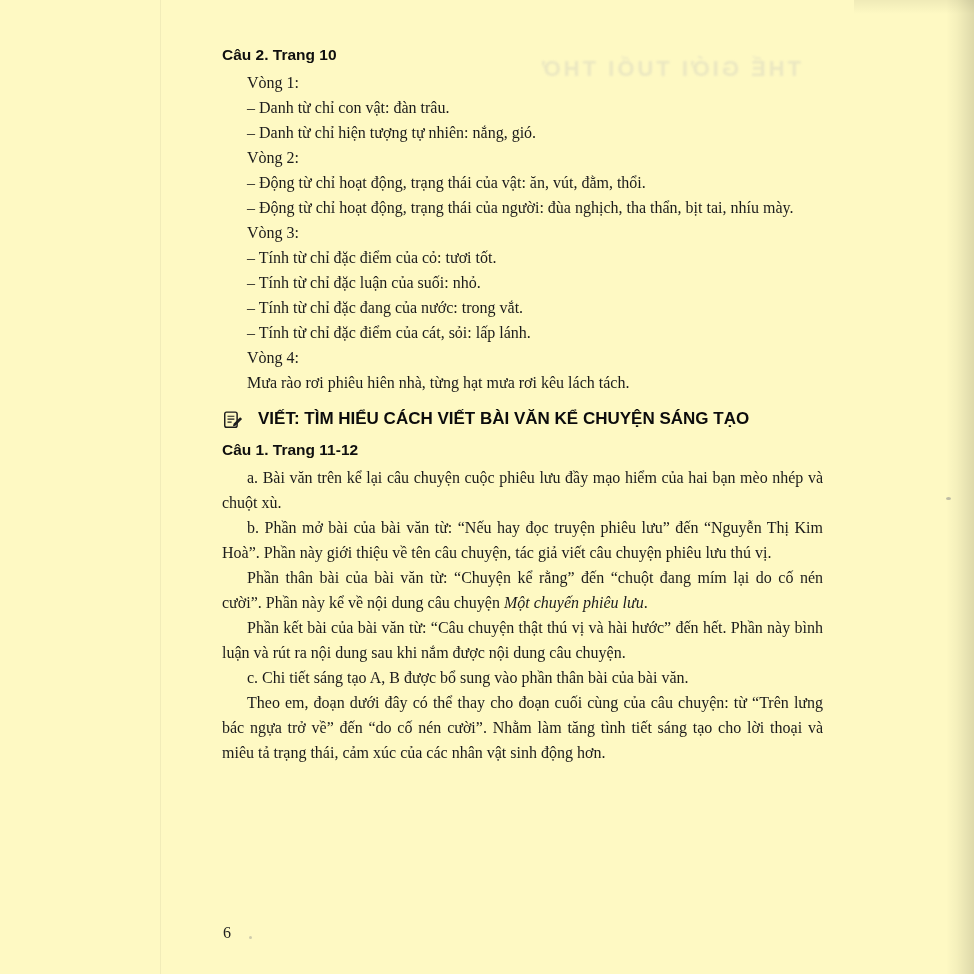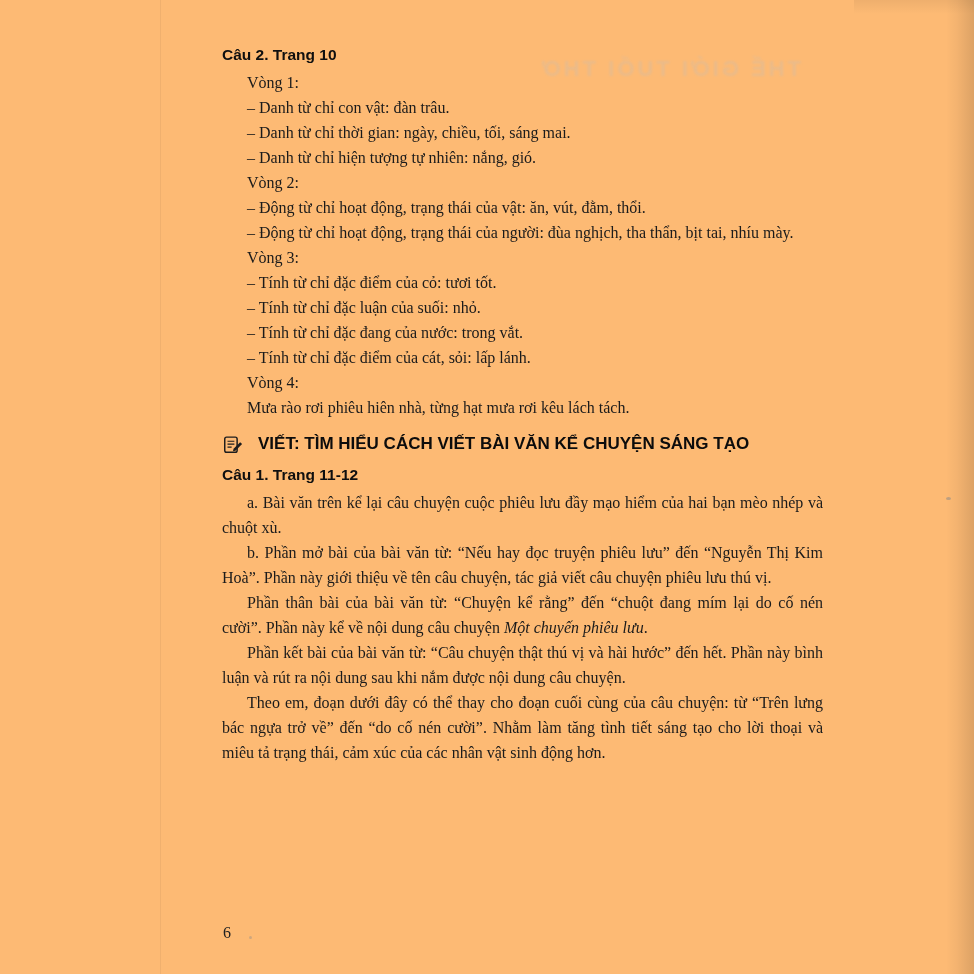--- a/index.html
+++ b/index.html
@@ -5,21 +5,21 @@
   html, body { margin:0; padding:0; }
   body {
     width:974px; height:974px;
     background:#ffffff;
     font-family:"Liberation Serif", serif;
     -webkit-font-smoothing:antialiased;
   }
   .page {
     position:relative;
     width:974px; height:974px;
-    background:#fdba74;
+    background:#fef9c3;
     overflow:hidden;
   }
   
   .edge-right {
     position:absolute; top:0; right:0; width:28px; height:100%;
     background:linear-gradient(to right, rgba(0,0,0,0) 0%, rgba(0,0,0,0.04) 40%, rgba(0,0,0,0.13) 100%);
     pointer-events:none;
   }
   .edge-top-right {
     position:absolute; top:0; right:0; width:120px; height:14px;
@@ -86,21 +86,20 @@
 <div class="page">
 
   <div class="bleed">THẾ GIỚI TUỔI THƠ</div>
 
   <div class="content">
 
     <h2 class="sub-h first">Câu 2. Trang 10</h2>
 
     <p class="para">Vòng 1:</p>
     <p class="para">– Danh từ chỉ con vật: đàn trâu.</p>
-    <p class="para">– Danh từ chỉ thời gian: ngày, chiều, tối, sáng mai.</p>
     <p class="para">– Danh từ chỉ hiện tượng tự nhiên: nắng, gió.</p>
     <p class="para">Vòng 2:</p>
     <p class="para">– Động từ chỉ hoạt động, trạng thái của vật: ăn, vút, đằm, thổi.</p>
     <p class="para">– Động từ chỉ hoạt động, trạng thái của người: đùa nghịch, tha thẩn, bịt tai, nhíu mày.</p>
     <p class="para">Vòng 3:</p>
     <p class="para">– Tính từ chỉ đặc điểm của cỏ: tươi tốt.</p>
     <p class="para">– Tính từ chỉ đặc luận của suối: nhỏ.</p>
     <p class="para">– Tính từ chỉ đặc đang của nước: trong vắt.</p>
     <p class="para">– Tính từ chỉ đặc điểm của cát, sỏi: lấp lánh.</p>
     <p class="para">Vòng 4:</p>
@@ -116,20 +115,21 @@
       </span>
       <span class="sec-title">VIẾT: TÌM HIỂU CÁCH VIẾT BÀI VĂN KỂ CHUYỆN SÁNG TẠO</span>
     </div>
 
     <h2 class="sub-h">Câu 1. Trang 11-12</h2>
 
     <p class="para">a. Bài văn trên kể lại câu chuyện cuộc phiêu lưu đầy mạo hiểm của hai bạn mèo nhép và chuột xù.</p>
     <p class="para">b. Phần mở bài của bài văn từ: “Nếu hay đọc truyện phiêu lưu” đến “Nguyễn Thị Kim Hoà”. Phần này giới thiệu về tên câu chuyện, tác giả viết câu chuyện phiêu lưu thú vị.</p>
     <p class="para"><span>Phần thân bài của bài văn từ: “Chuyện kể rằng” đến “chuột đang mím lại do cố nén cười”. Phần này kể về nội dung câu chuyện </span><i>Một chuyến phiêu lưu</i><span>.</span></p>
     <p class="para">Phần kết bài của bài văn từ: “Câu chuyện thật thú vị và hài hước” đến hết. Phần này bình luận và rút ra nội dung sau khi nắm được nội dung câu chuyện.</p>
+    <p class="para">c. Chi tiết sáng tạo A, B được bổ sung vào phần thân bài của bài văn.</p>
 
 
     <p class="para">Theo em, đoạn dưới đây có thể thay cho đoạn cuối cùng của câu chuyện: từ “Trên lưng bác ngựa trở về” đến “do cố nén cười”. Nhằm làm tăng tình tiết sáng tạo cho lời thoại và miêu tả trạng thái, cảm xúc của các nhân vật sinh động hơn.</p>
 
   </div>
 
   <div class="page-num">6</div>
 
   <div class="gutter-line"></div>
   <div class="edge-right"></div>

